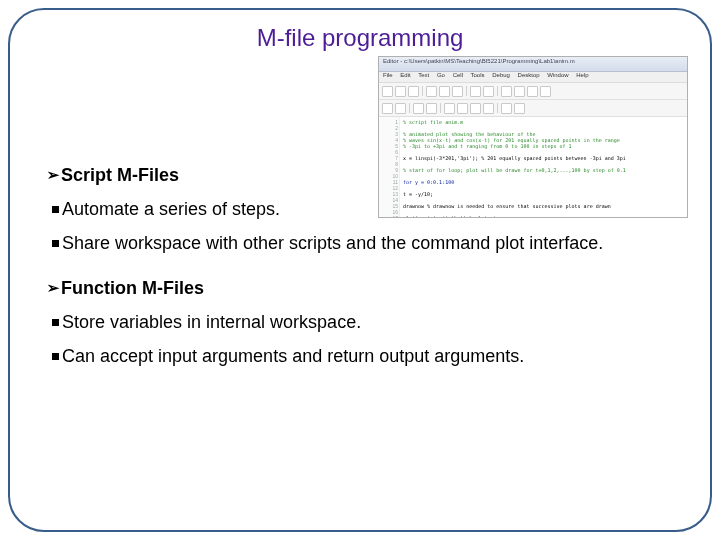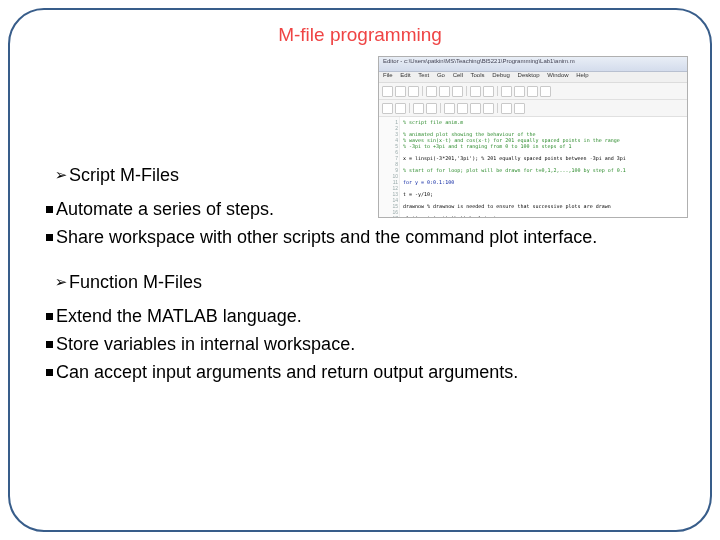--- a/index.html
+++ b/index.html
@@ -1,23 +1,23 @@
 <!DOCTYPE html>
 <html><head>
 <meta charset="utf-8">
 <style>
   html,body{margin:0;padding:0;width:720px;height:540px;background:#fff;font-family:Verdana,Geneva,sans-serif;overflow:hidden}
   .slide{position:relative;width:720px;height:540px;box-sizing:border-box}
   .frame{position:absolute;inset:8px;border:2px solid #385d8a;border-radius:36px}
-  .title{position:absolute;top:24px;left:0;width:720px;text-align:center;font-size:19px;color:#ef4444;font-family:Verdana,sans-serif}
+  .title{position:absolute;top:24px;left:0;width:720px;text-align:center;font-size:24px;color:#4c1d95;font-family:Verdana,sans-serif}
   .body{position:absolute;top:144px;left:42px;width:640px;font-size:18px;line-height:1.32;color:#000}
-  .hdr{font-weight:normal;margin:22px 0 10px 12px}
+  .hdr{font-weight:bold;margin:22px 0 10px 4px}
   .hdr.first{margin-top:20px}
   .arrow{display:inline-block;width:14px;text-align:center;color:#000;font-size:15px;vertical-align:1px;margin-right:1px}
-  .item{margin:4px}
+  .item{margin:10px}
   .sq{display:inline-block;width:7px;height:7px;background:#000;margin-right:3px;vertical-align:2px}
   
   .editor{position:absolute;top:56px;left:378px;width:308px;height:160px;border:1px solid #b0b0b0;background:#f4f4f4;font-family:Arial,sans-serif;font-size:6px;overflow:hidden}
   .editor .titlebar{height:12px;background:linear-gradient(#e9eef6,#d4dcec);border-bottom:1px solid #b8c0d0;padding:1px 4px;color:#445;white-space:nowrap}
   .editor .menubar{height:10px;background:#f0f0f0;border-bottom:1px solid #dcdcdc;padding:0 4px;color:#333;white-space:nowrap}
   .editor .menubar span{margin-right:6px}
   .editor .toolbar{height:14px;background:#f6f6f6;border-bottom:1px solid #e0e0e0;display:flex;gap:2px;padding:1px 3px;align-items:center}
   .editor .toolbar i{display:inline-block;width:9px;height:9px;border:1px solid #c9c9c9;background:#fff;border-radius:1px}
   .editor .toolbar .sep{width:1px;height:10px;background:#d0d0d0;margin:0 1px}
   .editor .code{display:flex;height:120px;background:#fff}
@@ -125,17 +125,16 @@
   <div class="body">
     <div class="hdr first">
       <span class="arrow">➢</span><span>Script M-Files</span>
     </div>
     <div class="item"><span class="sq"></span><span>Automate a series of steps.</span></div>
     <div class="item"><span class="sq"></span><span>Share workspace with other scripts and the command plot interface.</span></div>
 
     <div class="hdr">
       <span class="arrow">➢</span><span>Function M-Files</span>
     </div>
-    <div class="item"><span class="sq"></span><span>Extend the MATLAB language.</span></div>
     <div class="item"><span class="sq"></span><span>Store variables in internal workspace.</span></div>
     <div class="item"><span class="sq"></span><span>Can accept input arguments and return output arguments.</span></div>
   </div>
 </div>
 
 </body></html>

